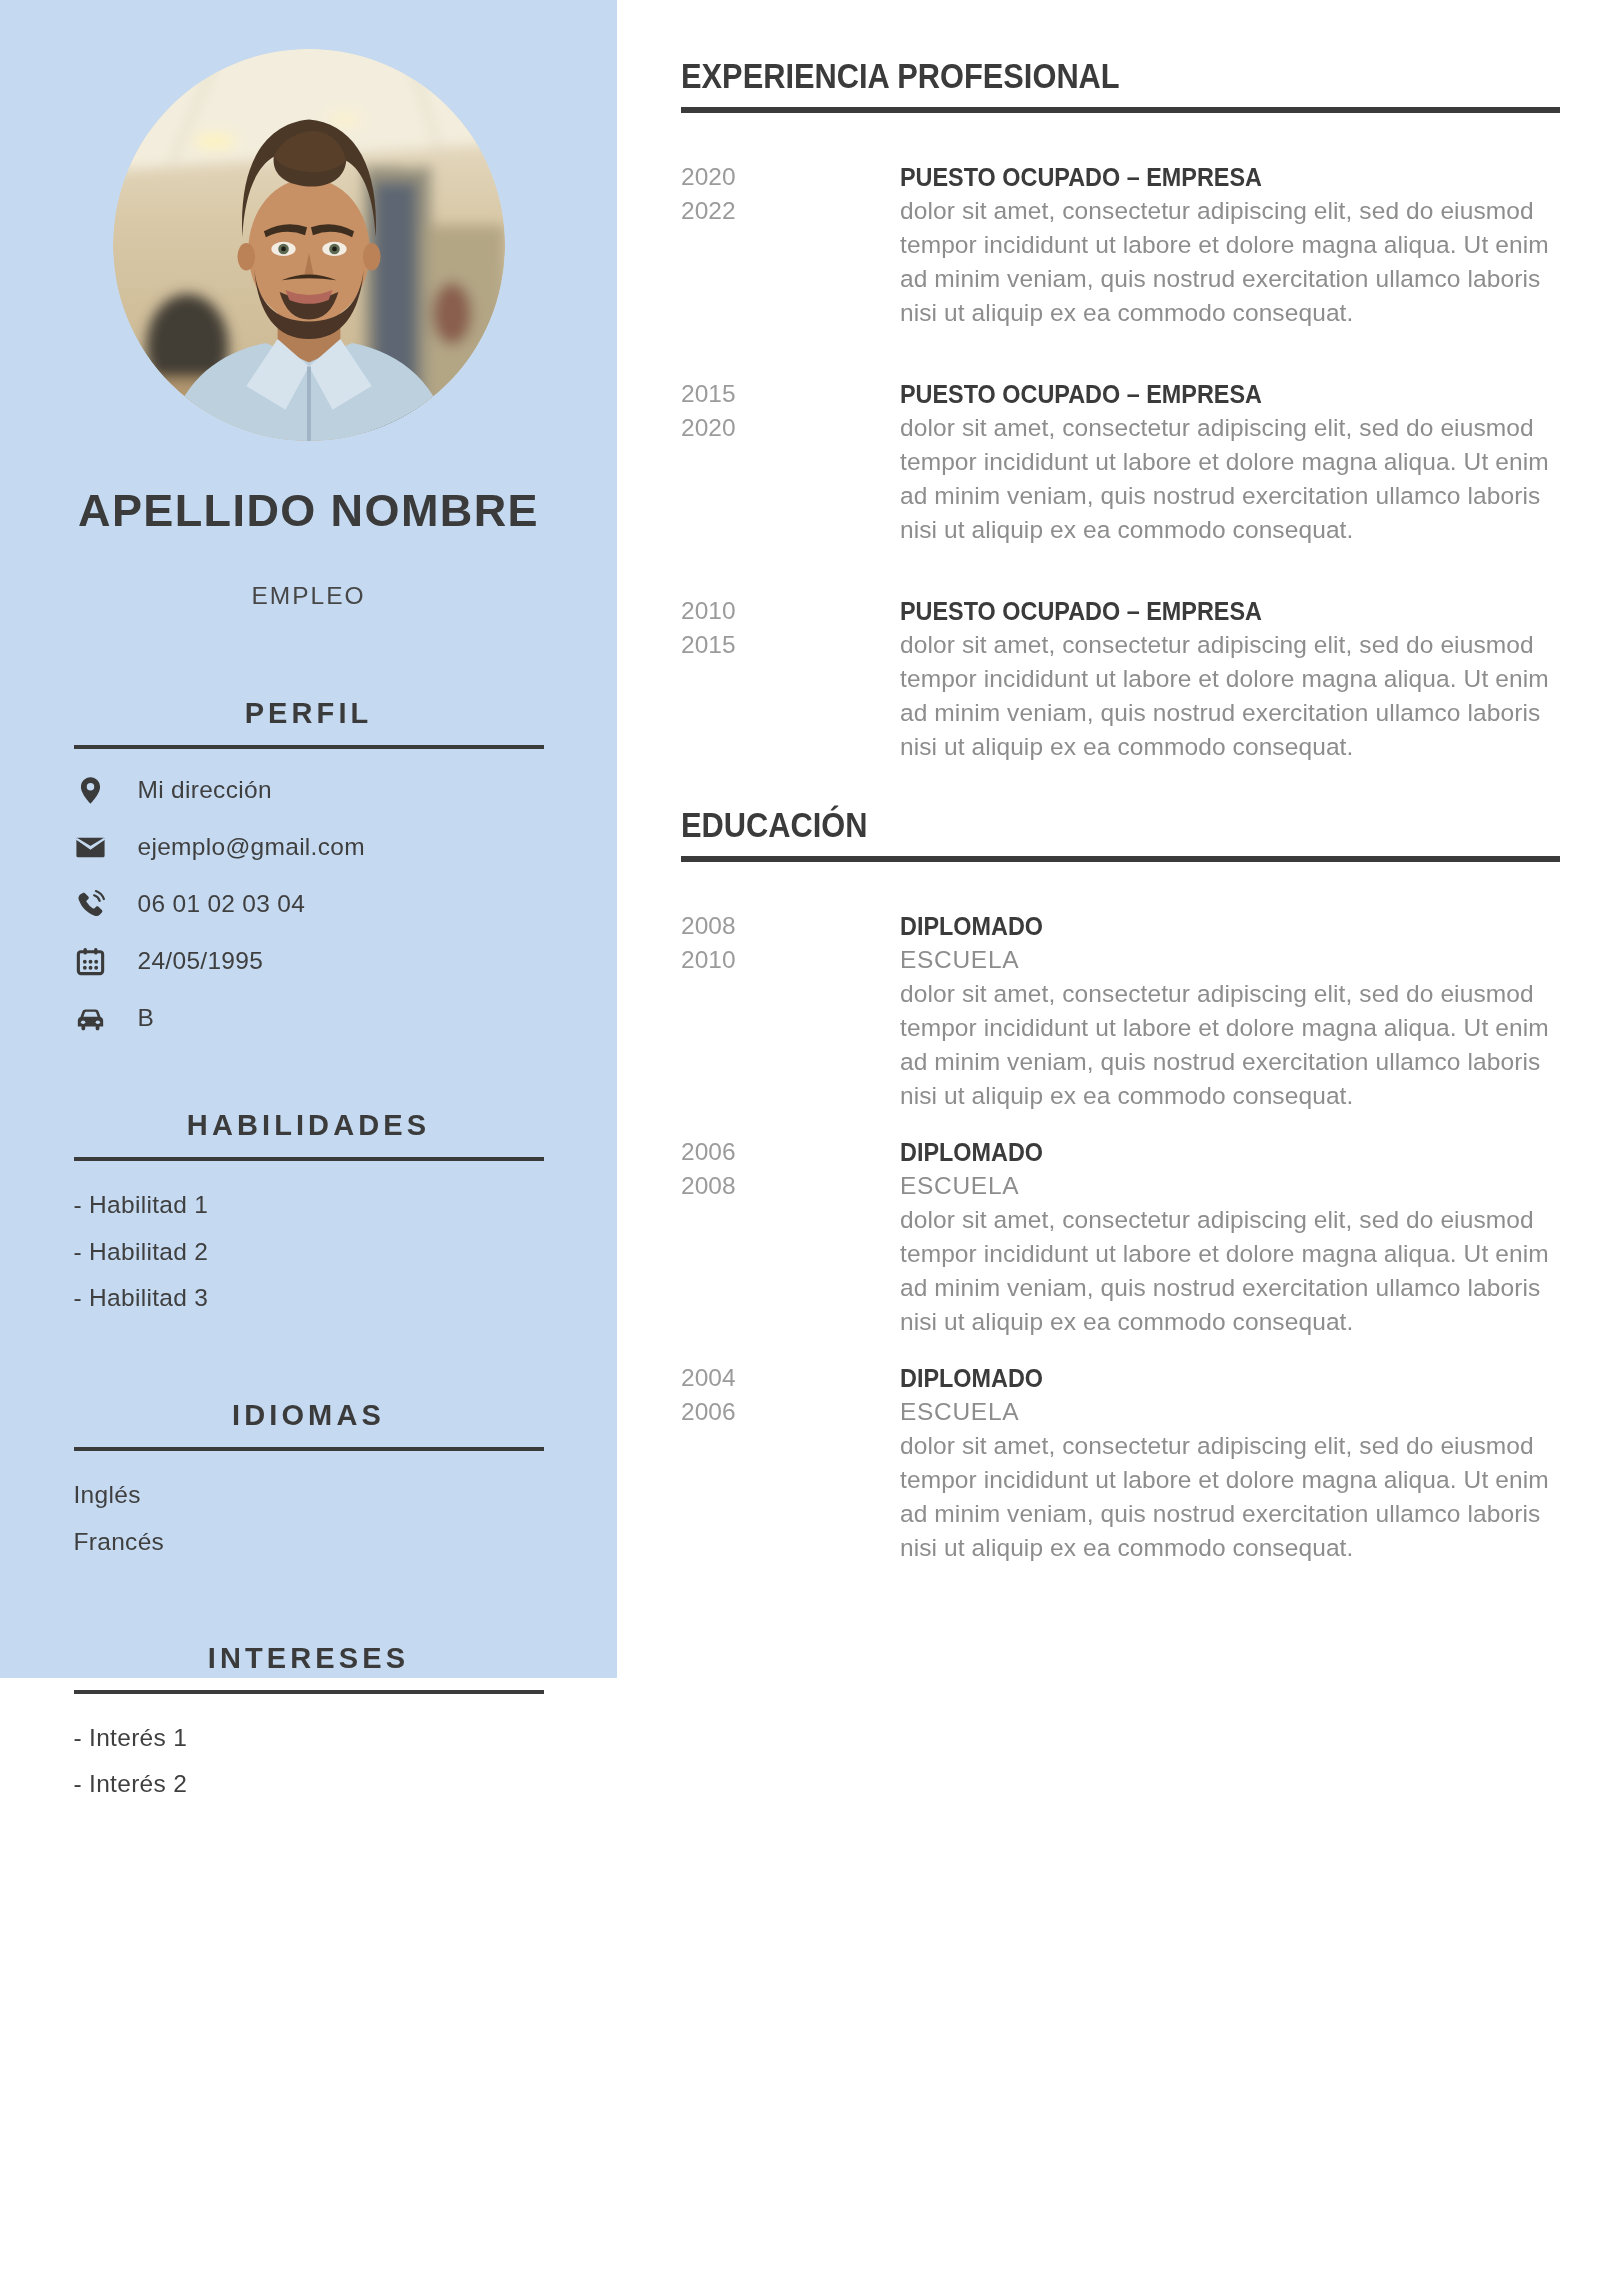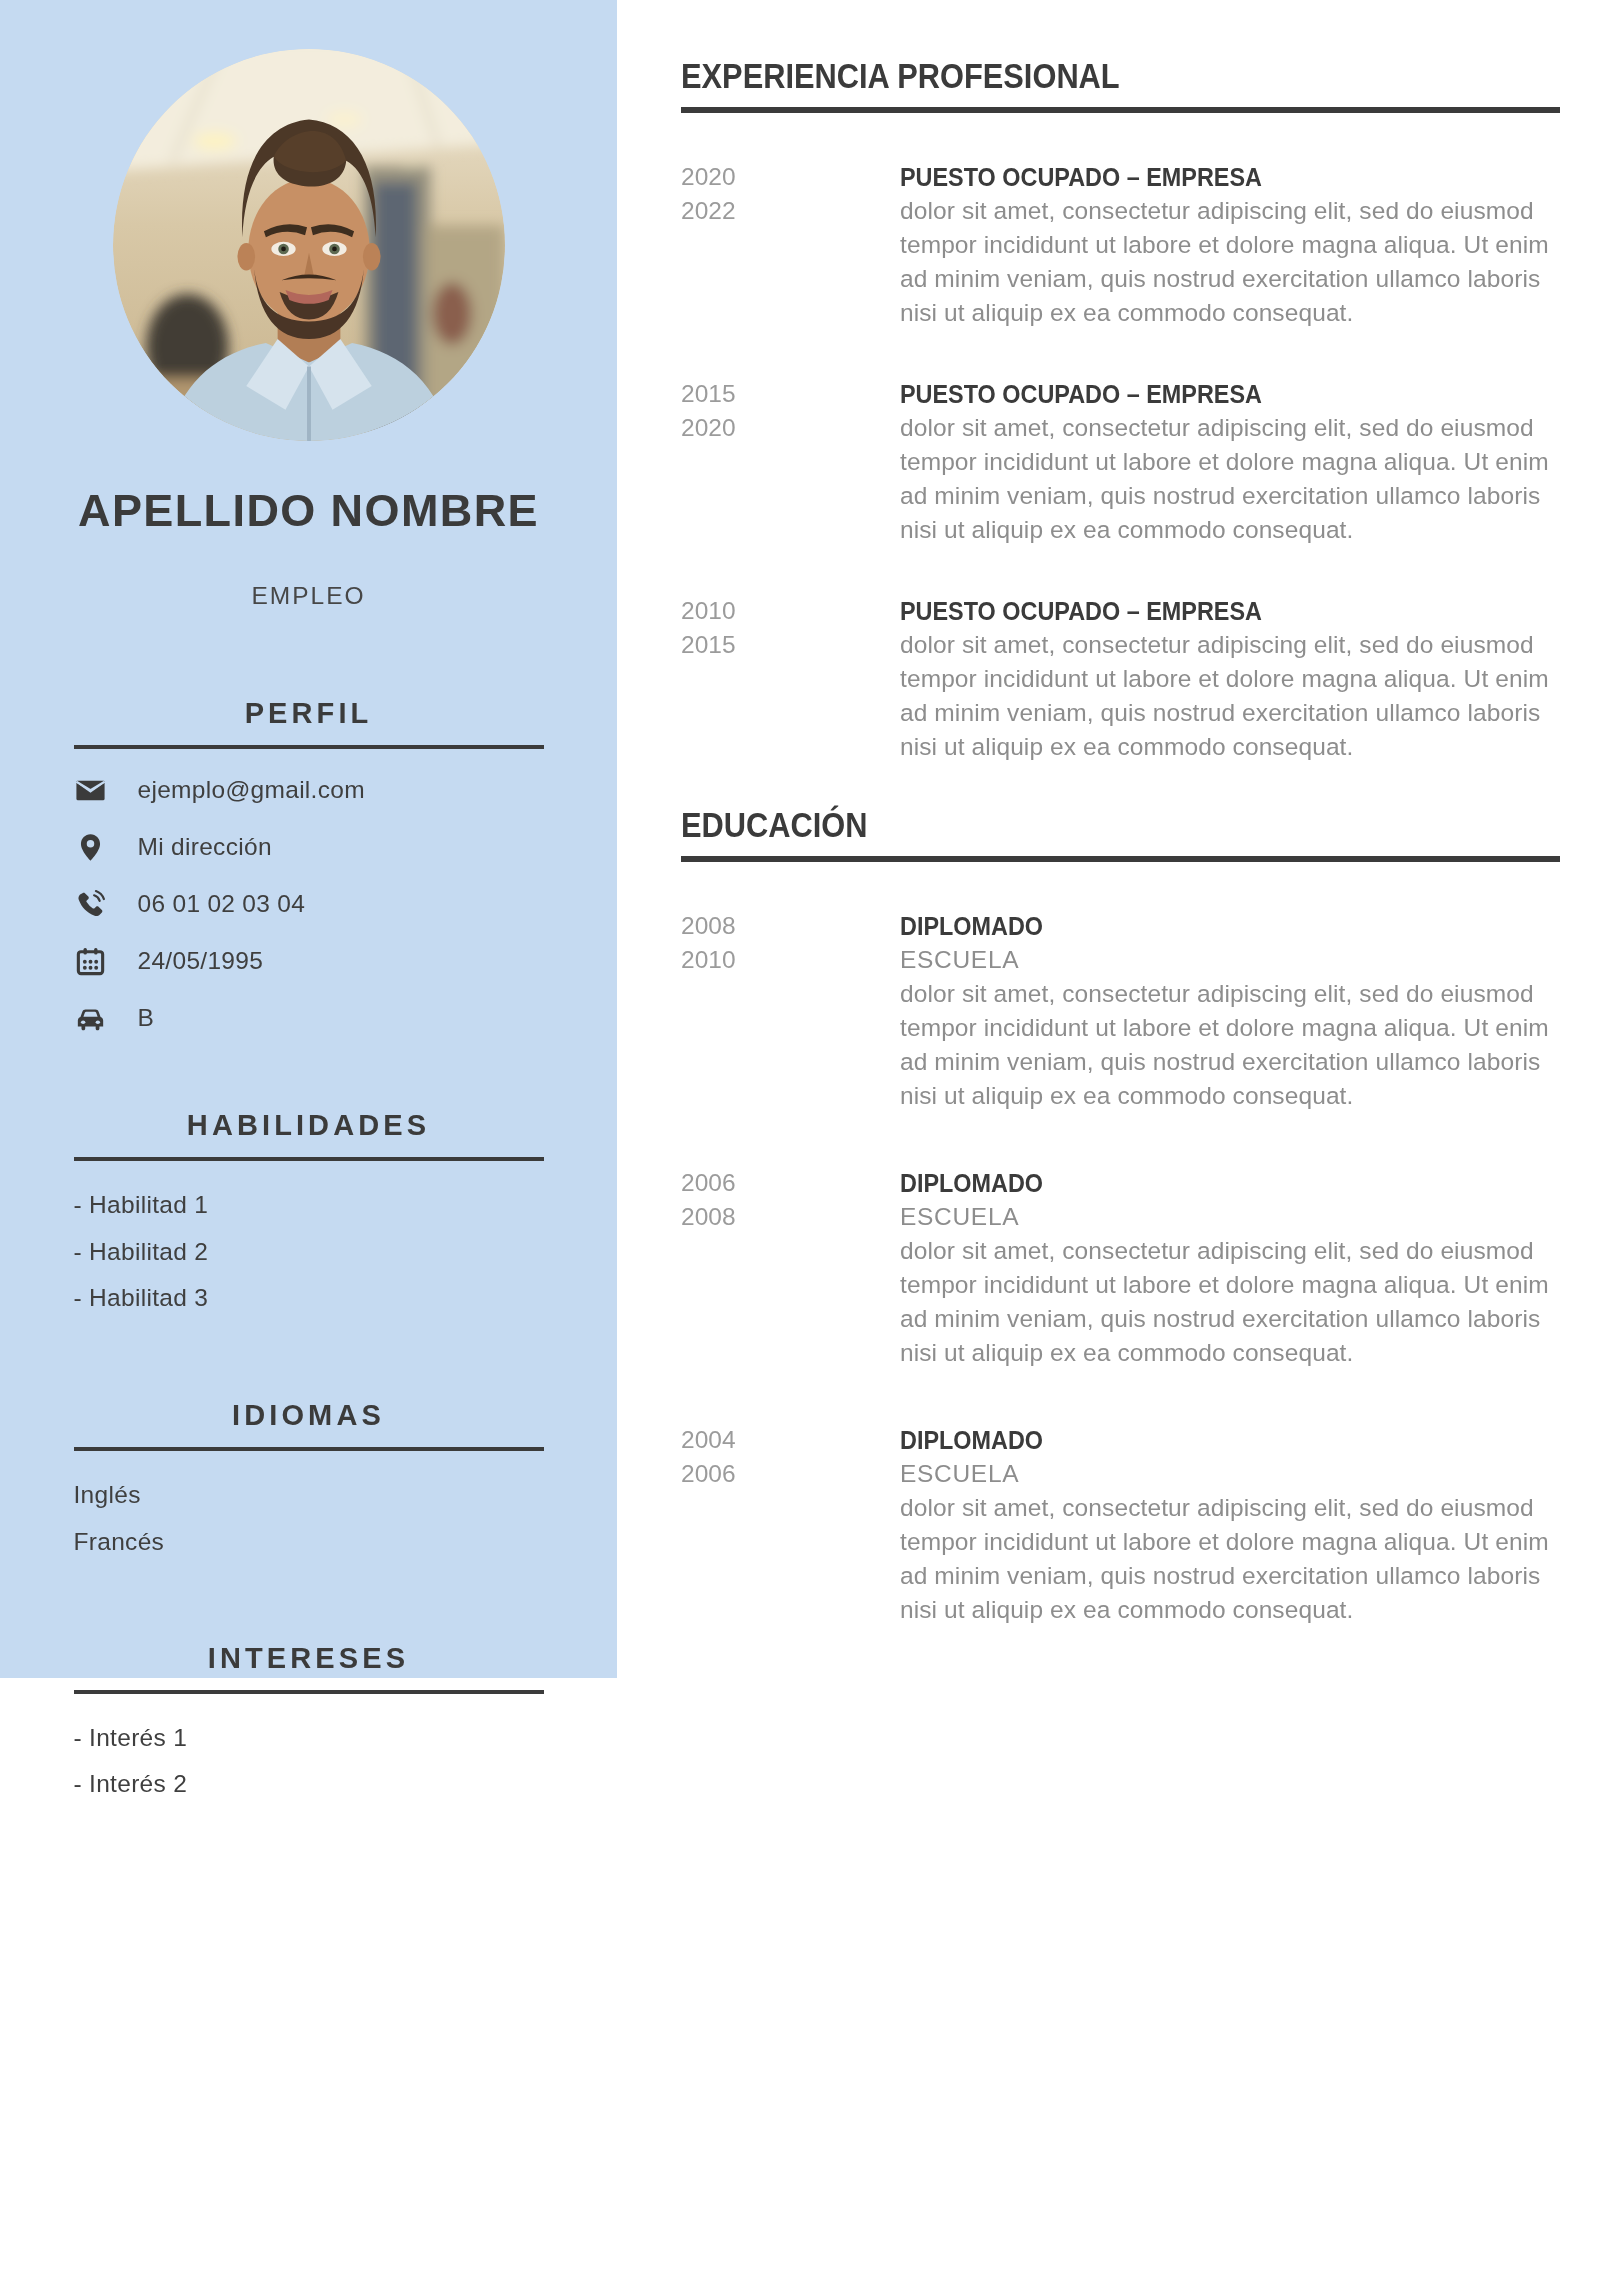--- a/index.html
+++ b/index.html
@@ -56,21 +56,21 @@
     max-width:790px;letter-spacing:0.1px;
   }
   .m-h2{
     margin-top:56px;font-size:35px;font-weight:800;color:var(--dark,#3b3b3b);
     display:inline-block;transform:scaleX(0.88);transform-origin:left center;white-space:nowrap;
     letter-spacing:0px;
   }
   .m-rule{width:879px;height:6.1px;background:var(--dark,#3b3b3b);margin-top:11px;}
   .entries{margin-top:31px;display:flex;flex-direction:column;}
   .exp-entries{gap:31px;}
-  .edu-entries{gap:37px;}
+  .edu-entries{gap:6px;}
   .entry{display:flex;margin-top:16px;}
   .years{width:219px;flex-shrink:0;font-size:24.5px;line-height:34px;color:var(--year,#9b9b9b);}
   .entry-body{flex:1;}
   .entry-title{
     font-size:26px;font-weight:800;color:var(--dark,#3b3b3b);line-height:34px;
     display:inline-block;transform:scaleX(0.9);transform-origin:left center;white-space:nowrap;
   }
   .school{font-size:24.5px;line-height:34px;color:var(--muted,#8d8d8d);letter-spacing:0.7px;}
   .entry-desc{font-size:24.5px;line-height:34px;color:var(--muted,#8d8d8d);max-width:681px;letter-spacing:0.1px;}
   .sec-edu-h2{margin-top:41px;}
@@ -149,33 +149,33 @@
     <div class="name-divider"></div>
     <div class="job">EMPLEO</div>
 
     <section class="sb-section sec-profile">
       <h2 class="sb-h2">PERFIL</h2>
       <div class="sb-rule"></div>
       <ul class="contact">
         <li>
           <span class="ic">
             <svg viewBox="0 0 24 24">
+                <path d="M12 1.8c-4.1 0-7.4 3.3-7.4 7.4 0 5.5 7.4 13 7.4 13s7.4-7.5 7.4-13c0-4.1-3.3-7.4-7.4-7.4zm0 10.2a2.9 2.9 0 1 1 0-5.8 2.9 2.9 0 0 1 0 5.8z"></path>
+              </svg>
+          </span>
+          <span class="txt">Mi dirección</span>
+        </li>
+        <li>
+          <span class="ic">
+            <svg viewBox="0 0 24 24">
                 <path d="M2 4.5h20a.9.9 0 0 1 .9.9v13.2a.9.9 0 0 1-.9.9H2a.9.9 0 0 1-.9-.9V5.4a.9.9 0 0 1 .9-.9zm10 9.2L22.9 6v-.7L12 11.9 1.1 5.3V6L12 13.7z" fill-rule="evenodd"></path>
                 <path d="M1.1 5.2 12 11.8 22.9 5.2" fill="none" stroke="#c5daf1" stroke-width="1.6"></path>
               </svg>
           </span>
           <span class="txt">ejemplo@gmail.com</span>
-        </li>
-        <li>
-          <span class="ic">
-            <svg viewBox="0 0 24 24">
-                <path d="M12 1.8c-4.1 0-7.4 3.3-7.4 7.4 0 5.5 7.4 13 7.4 13s7.4-7.5 7.4-13c0-4.1-3.3-7.4-7.4-7.4zm0 10.2a2.9 2.9 0 1 1 0-5.8 2.9 2.9 0 0 1 0 5.8z"></path>
-              </svg>
-          </span>
-          <span class="txt">Mi dirección</span>
         </li>
         <li>
           <span class="ic">
             <svg viewBox="0 0 24 24">
                 <path d="M5.8 3.2c.5-.5 1.4-.5 1.9 0l2.6 2.6c.5.5.5 1.4 0 1.9l-1.2 1.2c-.3.3-.4.8-.1 1.2a14.5 14.5 0 0 0 4.9 4.9c.4.2.9.2 1.2-.1l1.2-1.2c.5-.5 1.4-.5 1.9 0l2.6 2.6c.5.5.5 1.4 0 1.9l-1.5 1.5c-1.1 1.1-2.7 1.5-4.1 1-6.2-2.4-9.9-6.1-12.3-12.3-.5-1.4-.1-3 1-4.1l1.9-1.1z"></path>
                 <path d="M14.8 4.9a6.8 6.8 0 0 1 4.3 4.3" fill="none" stroke="#3b3b3b" stroke-width="1.7" stroke-linecap="round"></path>
                 <path d="M16.2 1.6a10.4 10.4 0 0 1 6.2 6.2" fill="none" stroke="#3b3b3b" stroke-width="1.7" stroke-linecap="round"></path>
               </svg>
           </span>
           <span class="txt">06 01 02 03 04</span>

